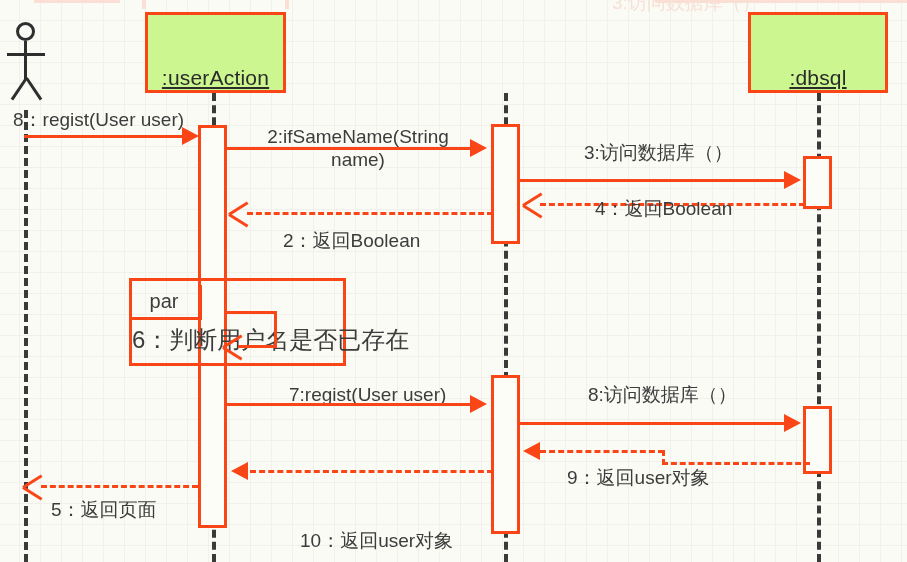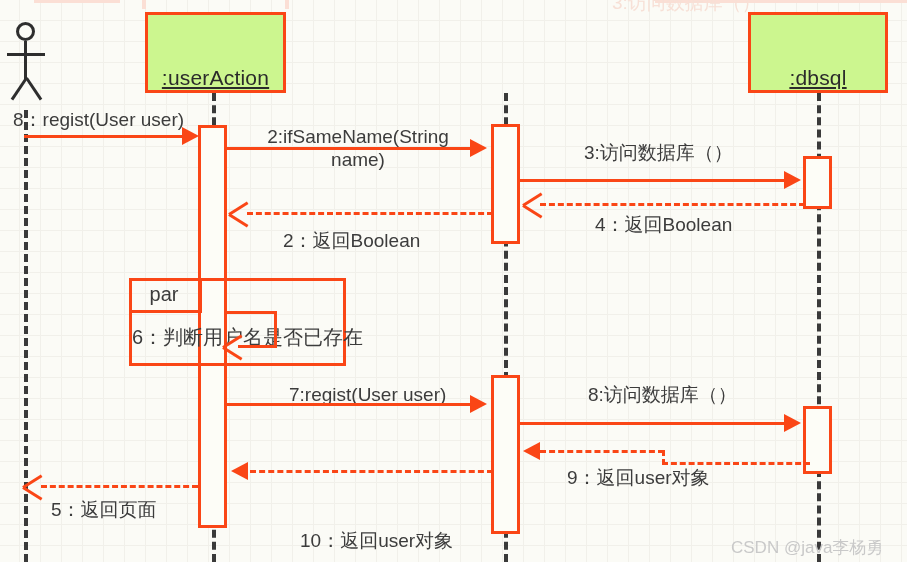--- a/index.html
+++ b/index.html
@@ -154,28 +154,29 @@
   }
   .fragment-tab {
     position: absolute;
     border-right: 3px solid #fa4616;
     border-bottom: 3px solid #fa4616;
     box-sizing: border-box;
     display: flex;
     align-items: center;
     justify-content: center;
     background: transparent;
+    margin-top: 7px;
   }
   .fragment-tab .tab-label {
     font-size: 20px;
     color: #3c3c3c;
   }
   .fragment-body-label {
     position: absolute;
-    font-size: 20px;
+    font-size: 24px;
     color: #3c3c3c;
     white-space: pre;
   }
 
   
   .watermark {
     position: absolute;
     font-size: 17px;
     color: #c9c9c9;
     white-space: pre;
@@ -242,21 +243,21 @@
 name)</div>
   <div class="msg-line" style="left:227px; top:147px; width:245px;"></div>
   <div class="arrow-solid-right" style="left:470px; top:139px;"></div>
 
   <div class="msg-label" style="left:584px; top:141px;">3:访问数据库（）</div>
   <div class="msg-line" style="left:520px; top:179px; width:266px;"></div>
   <div class="arrow-solid-right" style="left:784px; top:171px;"></div>
 
   <div class="msg-line dashed" style="left:540px; top:203px; width:265px;"></div>
   <div class="arrow-open-left" style="left:523px; top:193px;"></div>
-  <div class="msg-label" style="left:595px; top:213px;">4：返回Boolean</div>
+  <div class="msg-label" style="left:595px; top:197px;">4：返回Boolean</div>
 
   <div class="msg-line dashed" style="left:247px; top:212px; width:246px;"></div>
   <div class="arrow-open-left" style="left:229px; top:202px;"></div>
   <div class="msg-label" style="left:283px; top:229px;">2：返回Boolean</div>
 
   <div class="fragment" style="left:129px; top:278px; width:217px; height:88px;"></div>
   <div class="fragment-tab" style="left:129px; top:278px; width:73px; height:35px;">
     <span class="tab-label">par</span>
   </div>
   <div class="fragment-body-label" style="left:132px; top:324px;">6：判断用户名是否已存在</div>
@@ -281,15 +282,14 @@
   <div class="msg-label" style="left:567px; top:466px;">9：返回user对象</div>
 
   <div class="msg-line dashed" style="left:250px; top:470px; width:243px;"></div>
   <div class="arrow-solid-left" style="left:231px; top:462px;"></div>
   <div class="msg-label" style="left:300px; top:482px;margin-top:47px;">10：返回user对象</div>
 
   <div class="msg-line dashed" style="left:41px; top:485px; width:157px;"></div>
   <div class="arrow-open-left" style="left:23px; top:475px;"></div>
   <div class="msg-label" style="left:51px; top:498px;">5：返回页面</div>
 
-  <div class="watermark" style="left:731px; top:536px;">CSDN @java李杨勇</div>
 
 </div>
 
 </body></html>

